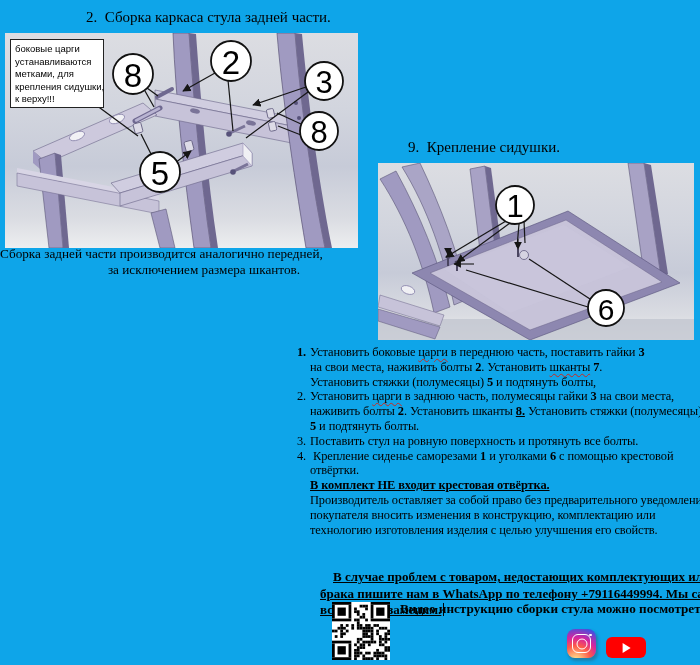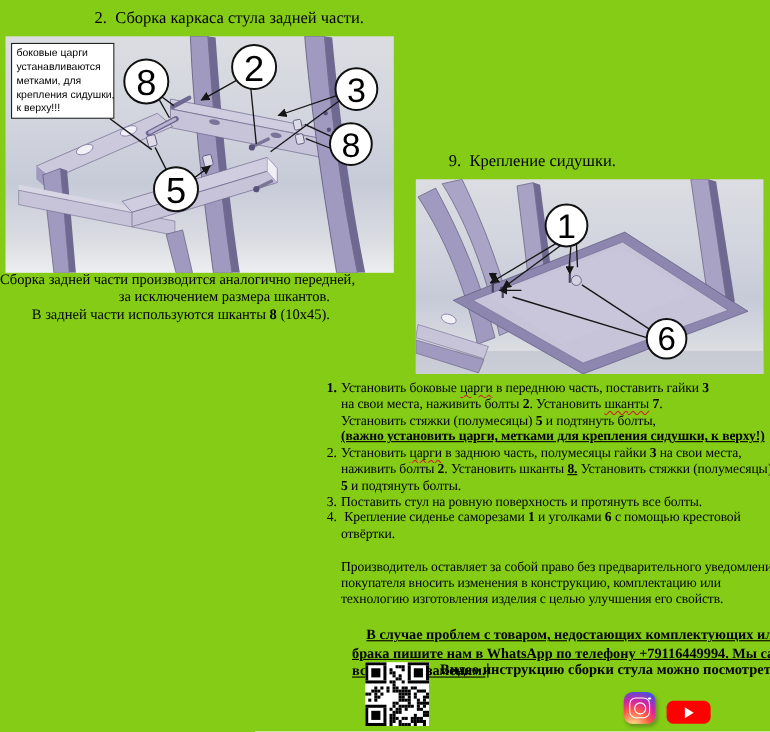--- a/index.html
+++ b/index.html
@@ -1,16 +1,16 @@
 <!DOCTYPE html>
 <html lang="ru" style="--squiggle: #cc2a1e; --youtube: #ff0000; --instagram_yellow: #fdf497; --instagram_orange: #fd5949; --instagram_pink: #d6249f; --instagram_blue: #285aeb; --cad_light: #c7c3d9; --cad_mid: #a09ac1; --cad_dark: #6f6890; --cad_bg_top: #dcdde2; --cad_bg_mid: #c7cbd8; --cad_bg_bottom: #edeef0;"><head>
 <meta charset="utf-8">
 <style>
   html,body{margin:0;padding:0;background:#fff;}
-  .page{position:relative;width:700px;height:665px;background:#84cc16;overflow:hidden;
+  .page{position:relative;width:700px;height:665px;background:#0ea5e9;overflow:hidden;
         font-family:"Liberation Serif",serif;color:#000;}
   .h-serif{position:absolute;font-size:15px;white-space:pre;}
   
   .diagram{position:absolute;background:linear-gradient(180deg,var(--cad_bg_top) 0%,#d2d5de 35%,var(--cad_bg_mid) 62%,#dadce2 86%,var(--cad_bg_bottom) 100%);}
   #diagram1{left:5px;top:33px;width:353px;height:215px;}
   #diagram2{left:378px;top:163px;width:316px;height:177px;}
   .diagram svg.fill{position:absolute;left:0;top:0;width:100%;height:100%;}
   .notebox{position:absolute;left:5px;top:6px;width:84px;background:#fff;border:1.5px solid #222;
            padding:3px 4px 1px 4px;font-family:"Liberation Sans",sans-serif;font-size:9.5px;
            line-height:12.6px;white-space:pre;}
@@ -142,21 +142,20 @@
     <div class="notebox">боковые царги
 устанавливаются
 метками, для
 крепления сидушки,
 к верху!!!</div>
   </div>
 
   <div class="caption">
     <div>Сборка задней части производится аналогично передней,</div>
     <div>за исключением размера шкантов.</div>
-    <div><span>В задней части используются шканты </span><span class="b">8</span><span> (10x45).</span></div>
   </div>
 
   <div class="h-serif" style="left:408px;top:139px;">9.  Крепление сидушки.</div>
 
   <div class="diagram" id="diagram2">
     <svg class="fill" viewBox="0 0 316 177">
       <defs>
         <marker id="ah2" viewBox="0 0 10 10" refX="9" refY="5" markerWidth="7" markerHeight="7" orient="auto-start-reverse">
           <path d="M0,0 L10,5 L0,10 z" fill="#161616"></path>
         </marker>
@@ -210,37 +209,37 @@
       </g>
     </svg>
   </div>
 
   <div class="steps">
     <div class="step">
       <span class="marker b">1.</span>
       <div class="stext"><span>Установить боковые </span><span class="sq">царги</span><span> в переднюю часть, поставить гайки </span><span class="b">3</span><span>
 на свои места, наживить болты </span><span class="b">2</span><span>. Установить </span><span class="sq">шканты</span><span> </span><span class="b">7</span><span>.
 Установить стяжки (полумесяцы) </span><span class="b">5</span><span> и подтянуть болты,
-</span><span class="bu">(важно установить царги, метками для крепления сидушки, к верху!)</span></div>
+</span></div>
     </div>
     <div class="step">
       <span class="marker">2.</span>
       <div class="stext"><span>Установить </span><span class="sq">царги</span><span> в заднюю часть, полумесяцы гайки </span><span class="b">3</span><span> на свои места,
 наживить болты </span><span class="b">2</span><span>. Установить шканты </span><span class="bu">8.</span><span> Установить стяжки (полумесяцы)
 </span><span class="b">5</span><span> и подтянуть болты.</span></div>
     </div>
     <div class="step">
       <span class="marker">3.</span>
       <div class="stext"><span>Поставить стул на ровную поверхность и протянуть все болты.</span></div>
     </div>
     <div class="step">
       <span class="marker">4.</span>
       <div class="stext"><span> Крепление сиденье саморезами </span><span class="b">1</span><span> и уголками </span><span class="b">6</span><span> с помощью крестовой
 отвёртки.
-</span><span>
+</span><span class="bu">В комплект НЕ входит крестовая отвёртка.</span><span>
 Производитель оставляет за собой право без предварительного уведомления
 покупателя вносить изменения в конструкцию, комплектацию или
 технологию изготовления изделия с целью улучшения его свойств.</span></div>
     </div>
   </div>
 
   <div class="whatsapp">
     <span><span class="bu">В случае проблем с товаром, недостающих комплектующих или
 брака пишите нам в WhatsApp по телефону +79116449994. Мы сами
 всё быстро заменим.</span></span><span class="cursor-bar"></span>

